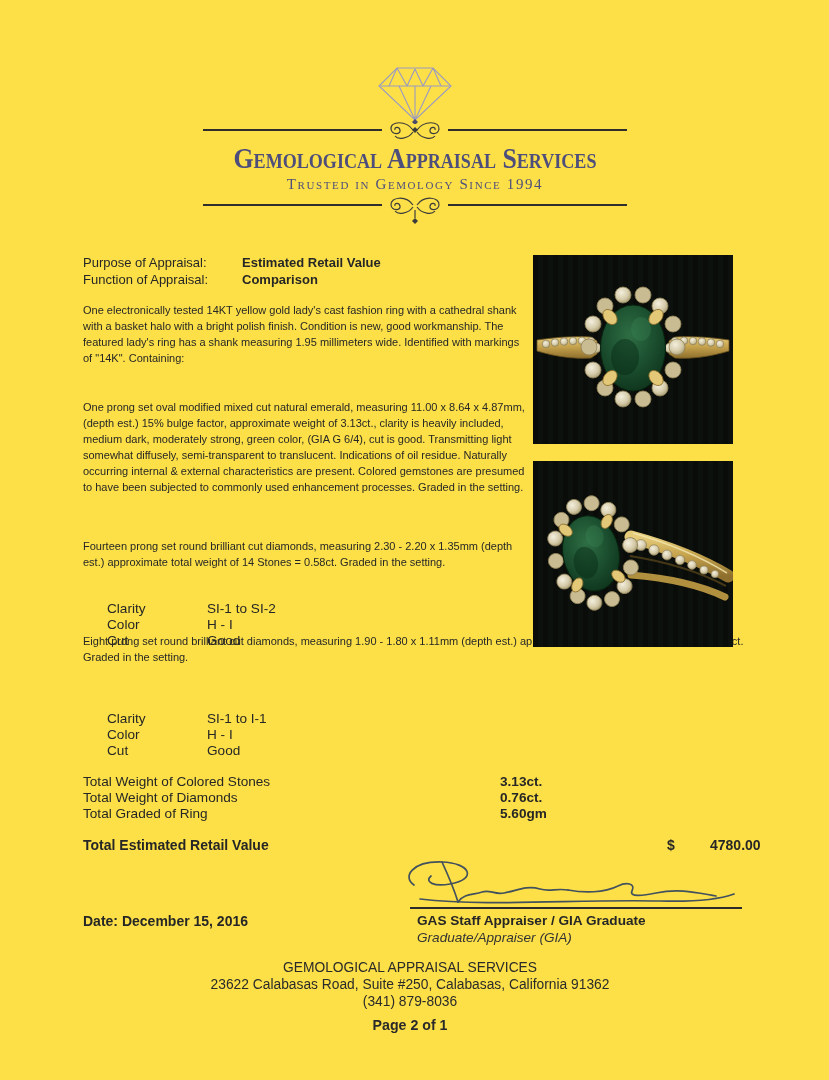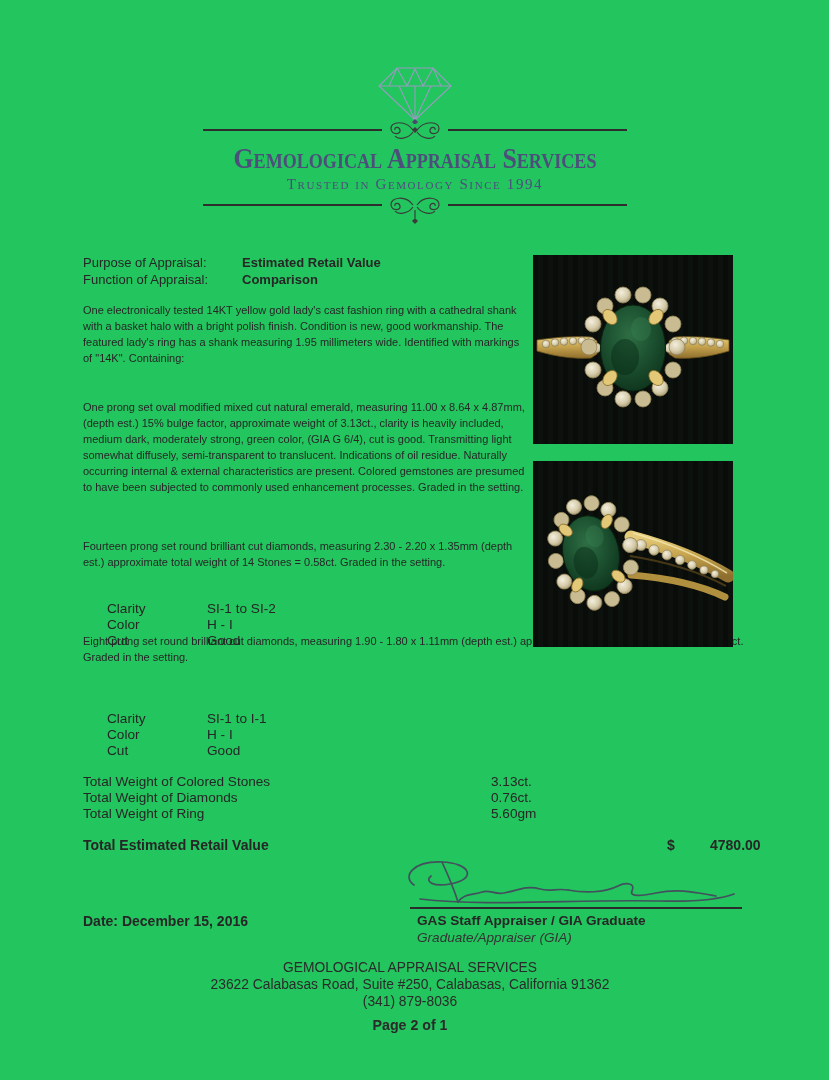--- a/index.html
+++ b/index.html
@@ -1,16 +1,16 @@
 <!DOCTYPE html>
 <html><head>
 <meta charset="utf-8">
 <style>
   html,body{margin:0;padding:0;background:#9a9a9a;}
-  .page{position:relative;width:829px;height:1080px;margin:0 auto;background:#22c55e;
+  .page{position:relative;width:829px;height:1080px;margin:0 auto;background:#fde047;
         font-family:"Liberation Sans",sans-serif;color:#262626;overflow:hidden;}
 
   
   .masthead{position:absolute;left:203px;top:60px;width:424px;text-align:center;}
   .diamond-svg{display:block;margin:0 auto -5px auto;}
   .rule{display:flex;align-items:center;}
   .rule .seg{flex:1;height:2px;background:#2e2e2e;}
   .rule.bottom{align-items:flex-start;}
   .rule.bottom .seg{margin-top:7px;}
   .brand-title{margin:1px 0 0 0;font-family:"Liberation Serif",serif;font-variant:small-caps;
@@ -34,21 +34,21 @@
   
   .grade{position:absolute;left:107px;font-size:13.6px;line-height:16.1px;}
   .g1{top:601px;} .g2{top:711px;}
   .grade .row{display:flex;}
   .grade .gl{width:100px;}
   .grade .gv{font-weight:normal;}
 
   
   .totals{position:absolute;left:83px;top:774px;width:680px;font-size:13.6px;line-height:16.1px;}
   .totals .row{position:relative;}
-  .totals .tv{position:absolute;left:408px;font-weight:normal;}
+  .totals .tv{position:absolute;left:417px;font-weight:bold;}
   .retail{position:absolute;left:83px;top:837px;width:710px;font-size:14px;font-weight:bold;}
   .retail .cur{position:absolute;left:584px;}
   .retail .val{position:absolute;left:607px;margin-left:20px;}
 
   
   .sig-scrawl{position:absolute;left:398px;top:855px;}
   .sig-line{position:absolute;left:410px;top:907px;width:332px;height:2px;background:#2b2b2b;}
   .sig-title{position:absolute;left:417px;top:913px;font-size:13.6px;font-weight:bold;}
   .sig-sub{position:absolute;left:417px;top:930px;font-size:13.6px;font-style:italic;color:#333;}
   .date{position:absolute;left:83px;top:913px;font-size:14px;font-weight:bold;}
@@ -154,21 +154,21 @@
   <section class="totals">
     <div class="row">
       <span class="tl">Total Weight of Colored Stones</span>
       <span class="tv">3.13ct.</span>
     </div>
     <div class="row">
       <span class="tl">Total Weight of Diamonds</span>
       <span class="tv">0.76ct.</span>
     </div>
     <div class="row">
-      <span class="tl">Total Weight of Ring</span>
+      <span class="tl">Total Graded of Ring</span>
       <span class="tv">5.60gm</span>
     </div>
   </section>
 
   <div class="retail">
     <span>Total Estimated Retail Value</span>
     <span class="cur">$</span>
     <span class="val">4780.00</span>
   </div>
 

